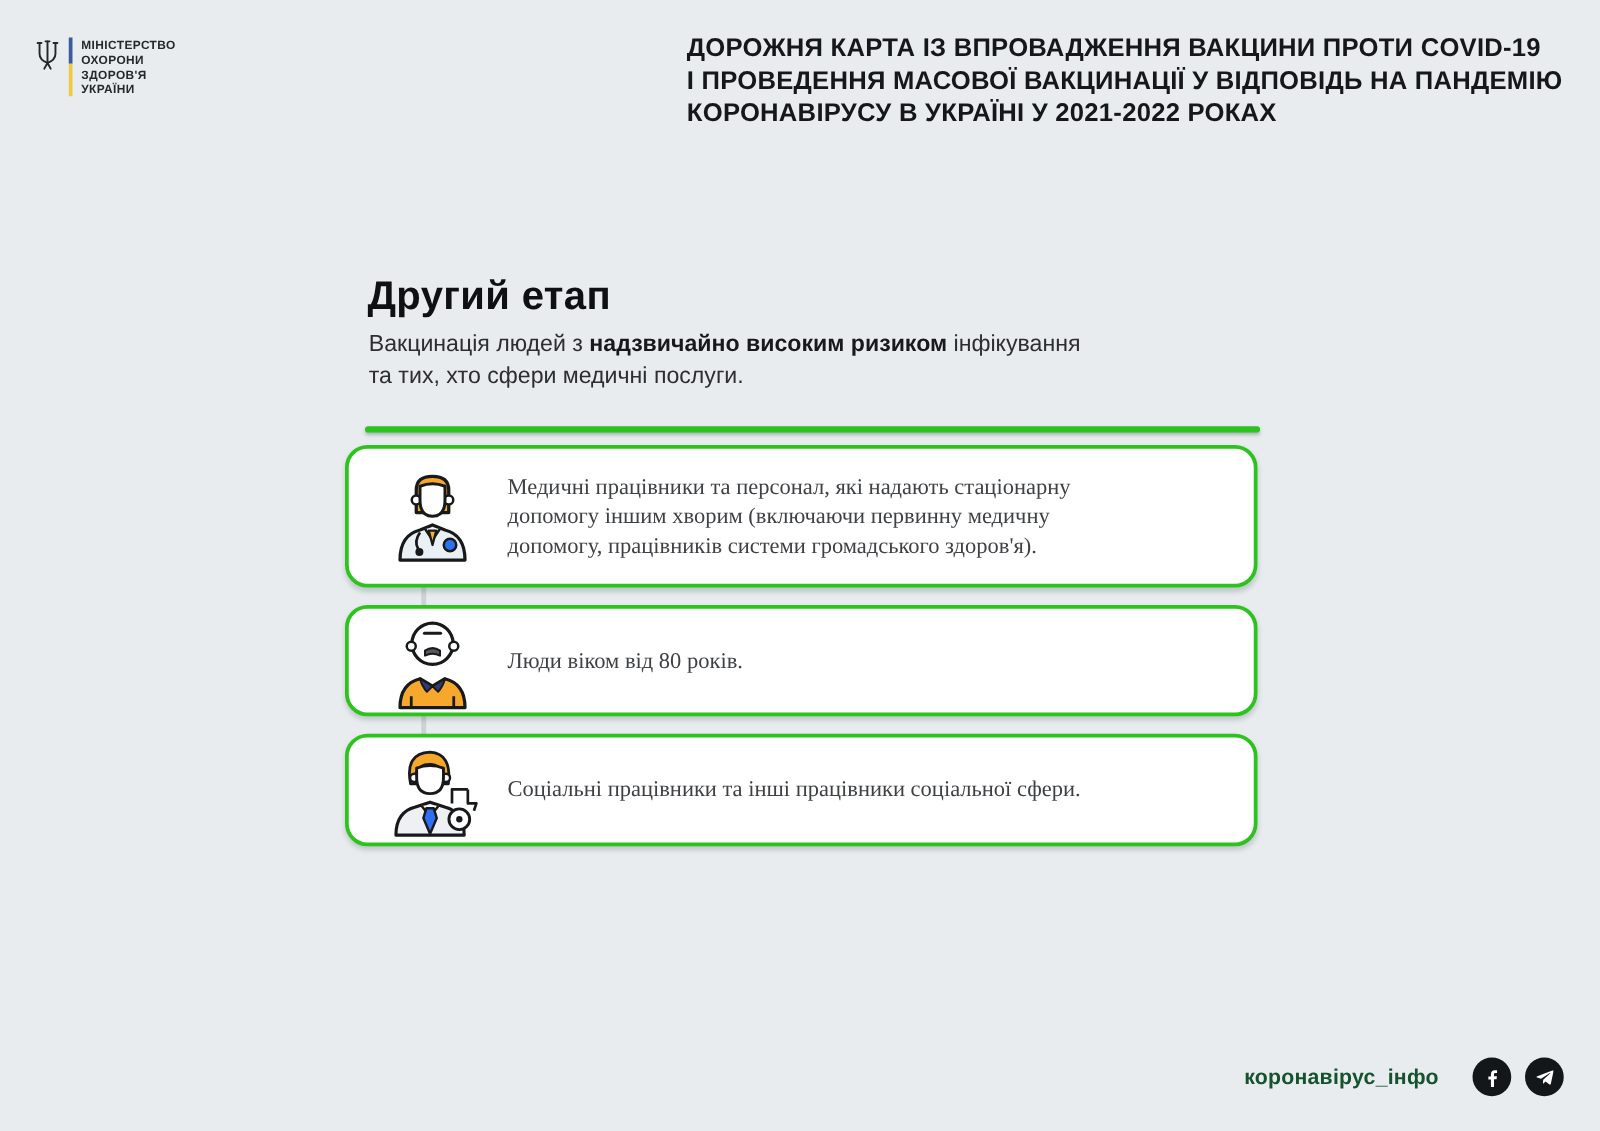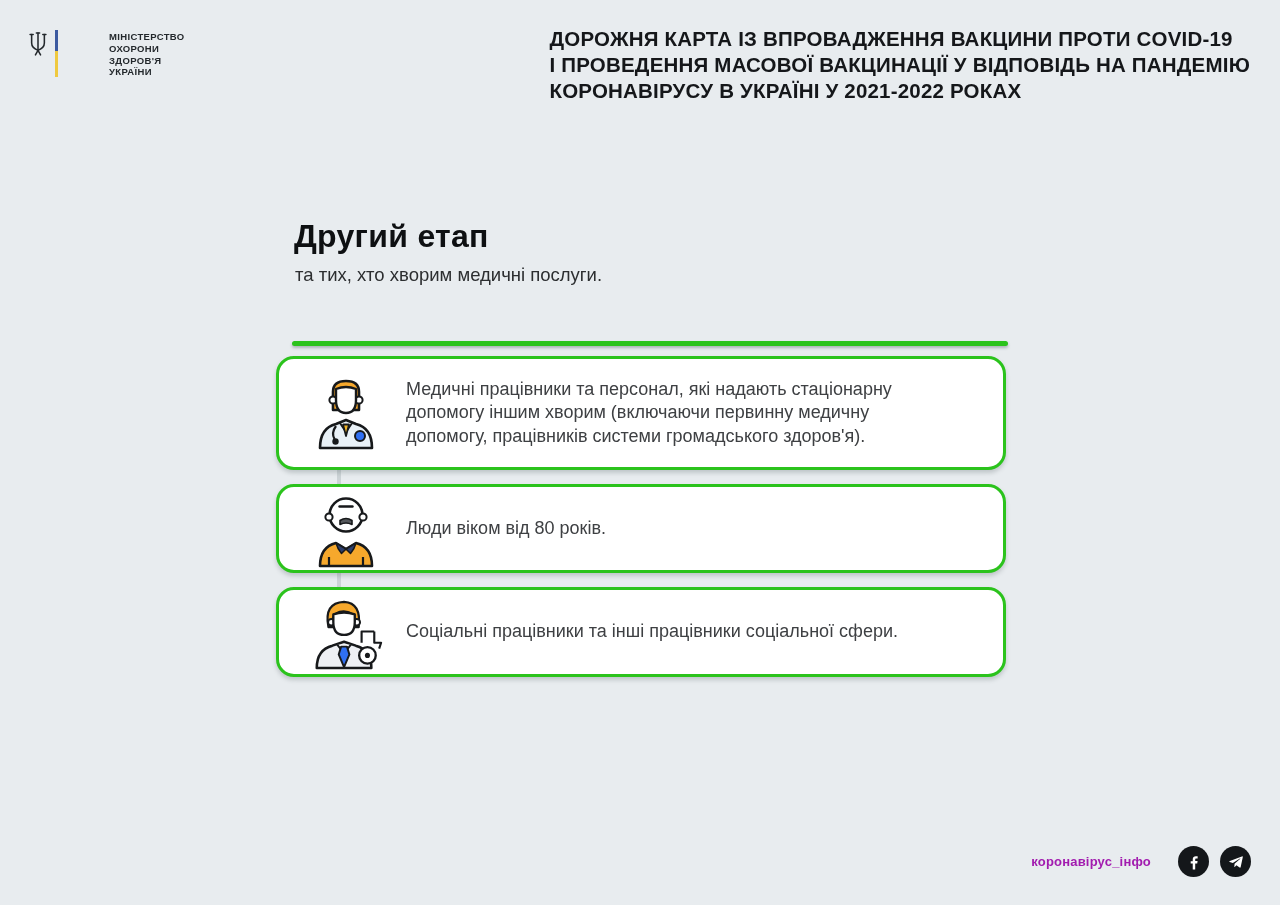--- a/index.html
+++ b/index.html
@@ -12,21 +12,21 @@
     color:#17191b;
   }
   
   .logo { position:absolute; left:28px; top:30px; display:flex; align-items:flex-start; }
   .logo .trident { width:20px; height:26px; margin-top:1px; }
   .logo .divider { width:3px; height:47px; margin:0 7px 0 7px; display:flex; flex-direction:column; }
   .logo .divider .d-top { flex:0 0 21px; background:#3c5aa0; }
   .logo .divider .d-bot { flex:1; background:#efc93f; }
   .logo .logo-text {
     font-size:9.5px; font-weight:700; line-height:11.8px;
-    letter-spacing:.35px; color:#23282c; white-space:pre-line; margin-top:1px;margin-left:44px;
+    letter-spacing:.35px; color:#23282c; white-space:pre-line; margin-top:1px;
   }
   
   .main-title {
     position:absolute; right:30px; top:26px;
     text-align:left; font-size:20.5px; font-weight:800;
     line-height:25.8px; letter-spacing:.2px; color:#15171a;
     white-space:pre-line;
   }
   
   .stage-heading {
@@ -46,39 +46,40 @@
   }
   .connector { position:absolute; left:337px; width:4px; background:#ccd3d6; z-index:0; }
   #conn-1 { top:468px; height:20px; }
   #conn-2 { top:571px; height:20px; }
   
   .card {
     position:absolute; left:276px; width:730px;
     background:#ffffff; border:3px solid #2bc31c; border-radius:18px;
     display:flex; align-items:center; z-index:1;
     box-shadow:0 3px 4px rgba(90,100,105,.28);
+    font-family:Liberation Serif, serif;
   }
   #card-1 { top:356px; height:114px; }
   #card-2 { top:484px; height:89px; }
   #card-3 { top:587px; height:90px; }
   .card .icon-wrap {
     position:absolute; left:28px; top:50%; transform:translateY(-50%);
     width:78px; display:flex; justify-content:center;
   }
   .card .card-text {
     margin-left:127px; margin-right:20px;
     font-size:18px; line-height:23.2px; color:#3e4043; white-space:pre-line;
   }
   
   .footer {
     position:absolute; right:29px; bottom:28px;
     display:flex; align-items:center;
   }
   .footer .handle {
-    font-size:13px; font-weight:700; letter-spacing:.2px; color:#a21caf;
+    font-size:17px; font-weight:700; letter-spacing:.2px; color:#14532d;
     margin-right:16px;
   }
   .social {
     width:31px; height:31px; border-radius:50%; background:#14171a;
     display:flex; align-items:center; justify-content:center;
     margin-left:11px; cursor:pointer;
   }
   .social svg { display:block; }
 </style>
 </head>
@@ -102,21 +103,22 @@
 УКРАЇНИ</div>
 </div>
 
 <div class="main-title">ДОРОЖНЯ КАРТА ІЗ ВПРОВАДЖЕННЯ ВАКЦИНИ ПРОТИ COVID-19
 І ПРОВЕДЕННЯ МАСОВОЇ ВАКЦИНАЦІЇ У ВІДПОВІДЬ НА ПАНДЕМІЮ
 КОРОНАВІРУСУ В УКРАЇНІ У 2021-2022 РОКАХ</div>
 
 <div class="stage-heading">Другий етап</div>
 
 <div class="stage-desc">
-  <div><span>та тих, хто хворим медичні послуги.</span></div>
+  <div><span>Вакцинація людей з </span><b>надзвичайно високим ризиком</b><span> інфікування</span></div>
+  <div><span>та тих, хто сфери медичні послуги.</span></div>
 </div>
 
 <div class="green-line"></div>
 <div class="connector" id="conn-1"></div>
 <div class="connector" id="conn-2"></div>
 
 <div class="card" id="card-1">
   <div class="icon-wrap">
     <svg width="72" height="82" viewBox="0 0 72 82" fill="none">
       <path d="M23 38 V20 Q23 9 36 9 Q49 9 49 20 V38 Z" fill="#f6a82c" stroke="#17191b" stroke-width="2.6" stroke-linejoin="round"></path>

